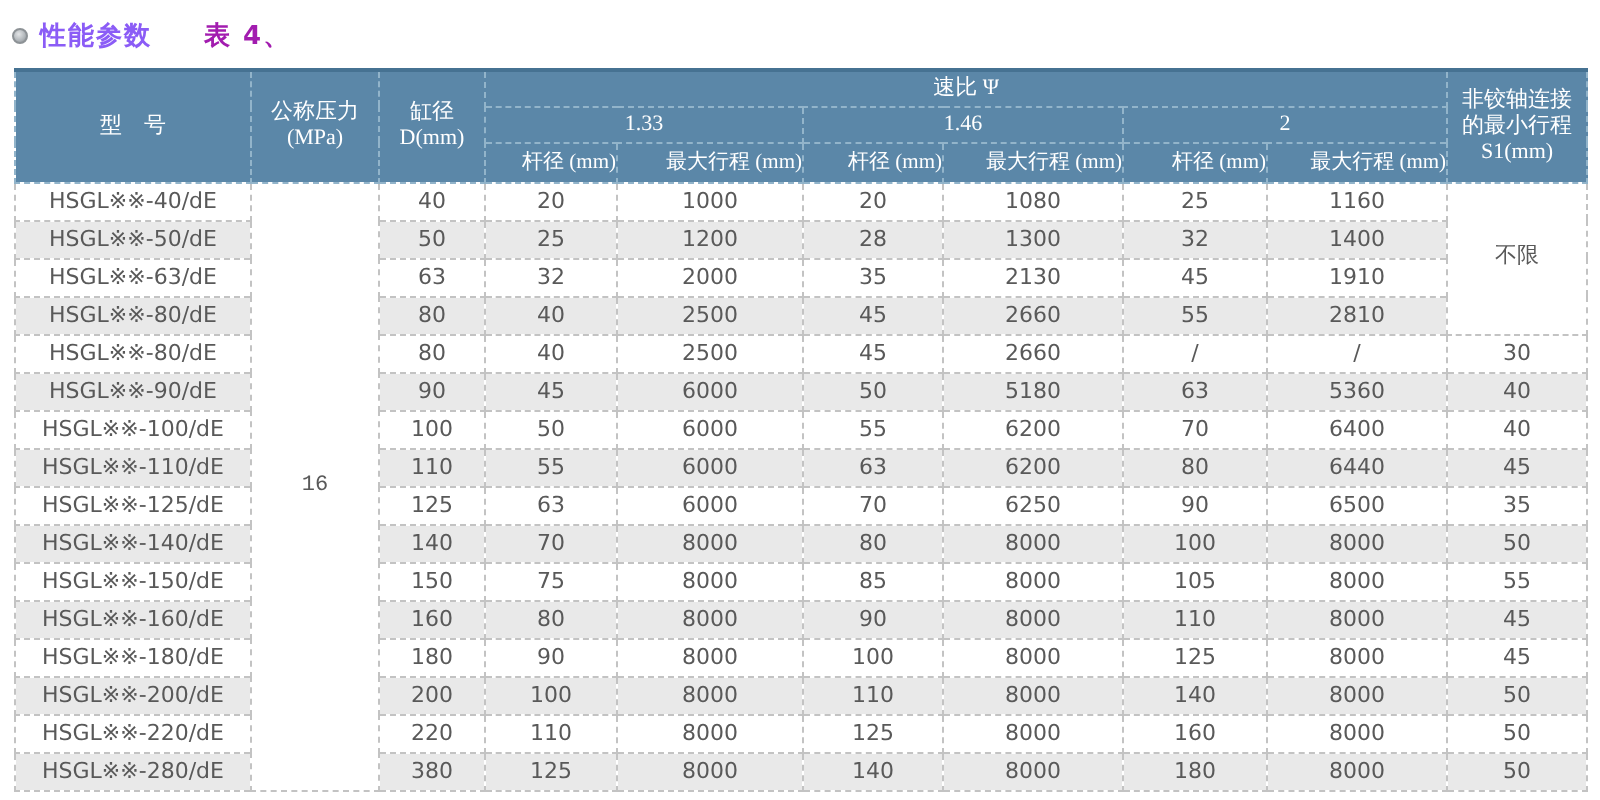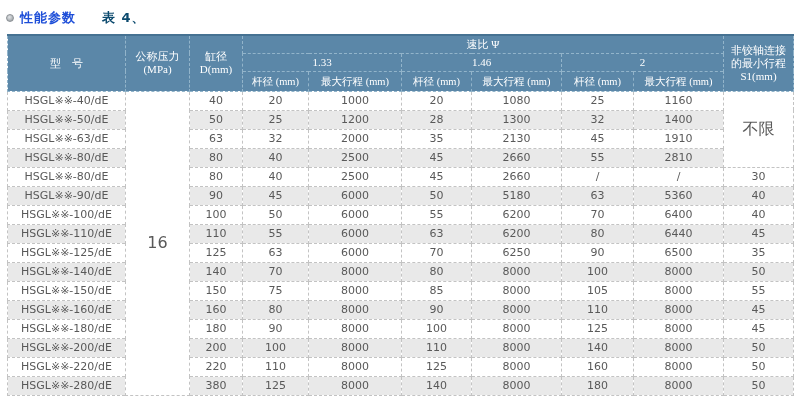--- a/index.html
+++ b/index.html
@@ -15,25 +15,25 @@
     padding: 9px 0 7px 6px;
   }
   .bullet {
     width: 8px; height: 8px; border-radius: 50%;
     background: radial-gradient(circle at 40% 35%, #e3e5e7 0%, #b4b9bd 55%, #898f94 100%);
     border: 1px solid #8d9296;
     margin-right: 6px;
     flex: 0 0 auto;
   }
   .page-title {
-    font-size: 13px; font-weight: bold; color: #1d4ed8;
+    font-size: 13px; font-weight: bold; color: #8b5cf6;
     letter-spacing: 1px;
   }
   .table-caption {
-    font-size: 13px; font-weight: bold; color: #0c4a6e;
+    font-size: 13px; font-weight: bold; color: #a21caf;
     margin-left: 26px; letter-spacing: 1px;
   }
   table.spec {
     border-collapse: collapse;
     table-layout: fixed;
     width: 786px;
     margin-left: 7px;
     border-top: 2px solid #467292;
   }
   .spec th {
@@ -43,35 +43,35 @@
     font-size: 11px;
     line-height: 13px;
     border: 1px dashed #92b4ca;
     white-space: pre-line;
     padding: 1px 0;
     text-align: center;
     font-family: Liberation Serif, serif;
   }
   .spec thead tr.h1 th { height: 18px; }
   .spec thead tr.h2 th { height: 18px; }
-  .spec thead tr.h3 th { height: 20px; font-size: 10.5px; }
+  .spec thead tr.h3 th { height: 20px; font-size: 10.5px; text-align: right; }
   .spec td {
     border: 1px dashed #c3c3c3;
     font-size: 11px;
     color: #595959;
     text-align: center;
     height: 19px;
     padding: 0;
     line-height: 18px;
     background: #ffffff;
     overflow: hidden;
     white-space: nowrap;
   }
   .spec tbody tr:nth-child(even) td { background: #e9e9e9; }
-  .spec td.merged-cell { background: #ffffff !important; font-size: 16px; }
+  .spec td.merged-cell { background: #ffffff !important; font-size: 11px; font-family: Liberation Mono, monospace; }
   .spec td.model-cell { letter-spacing: 0; }
 </style>
 </head>
 <body>
 
 <div class="title-row">
   <span class="bullet"></span>
   <span class="page-title">性能参数</span>
   <span class="table-caption">表 4、</span>
 </div>

